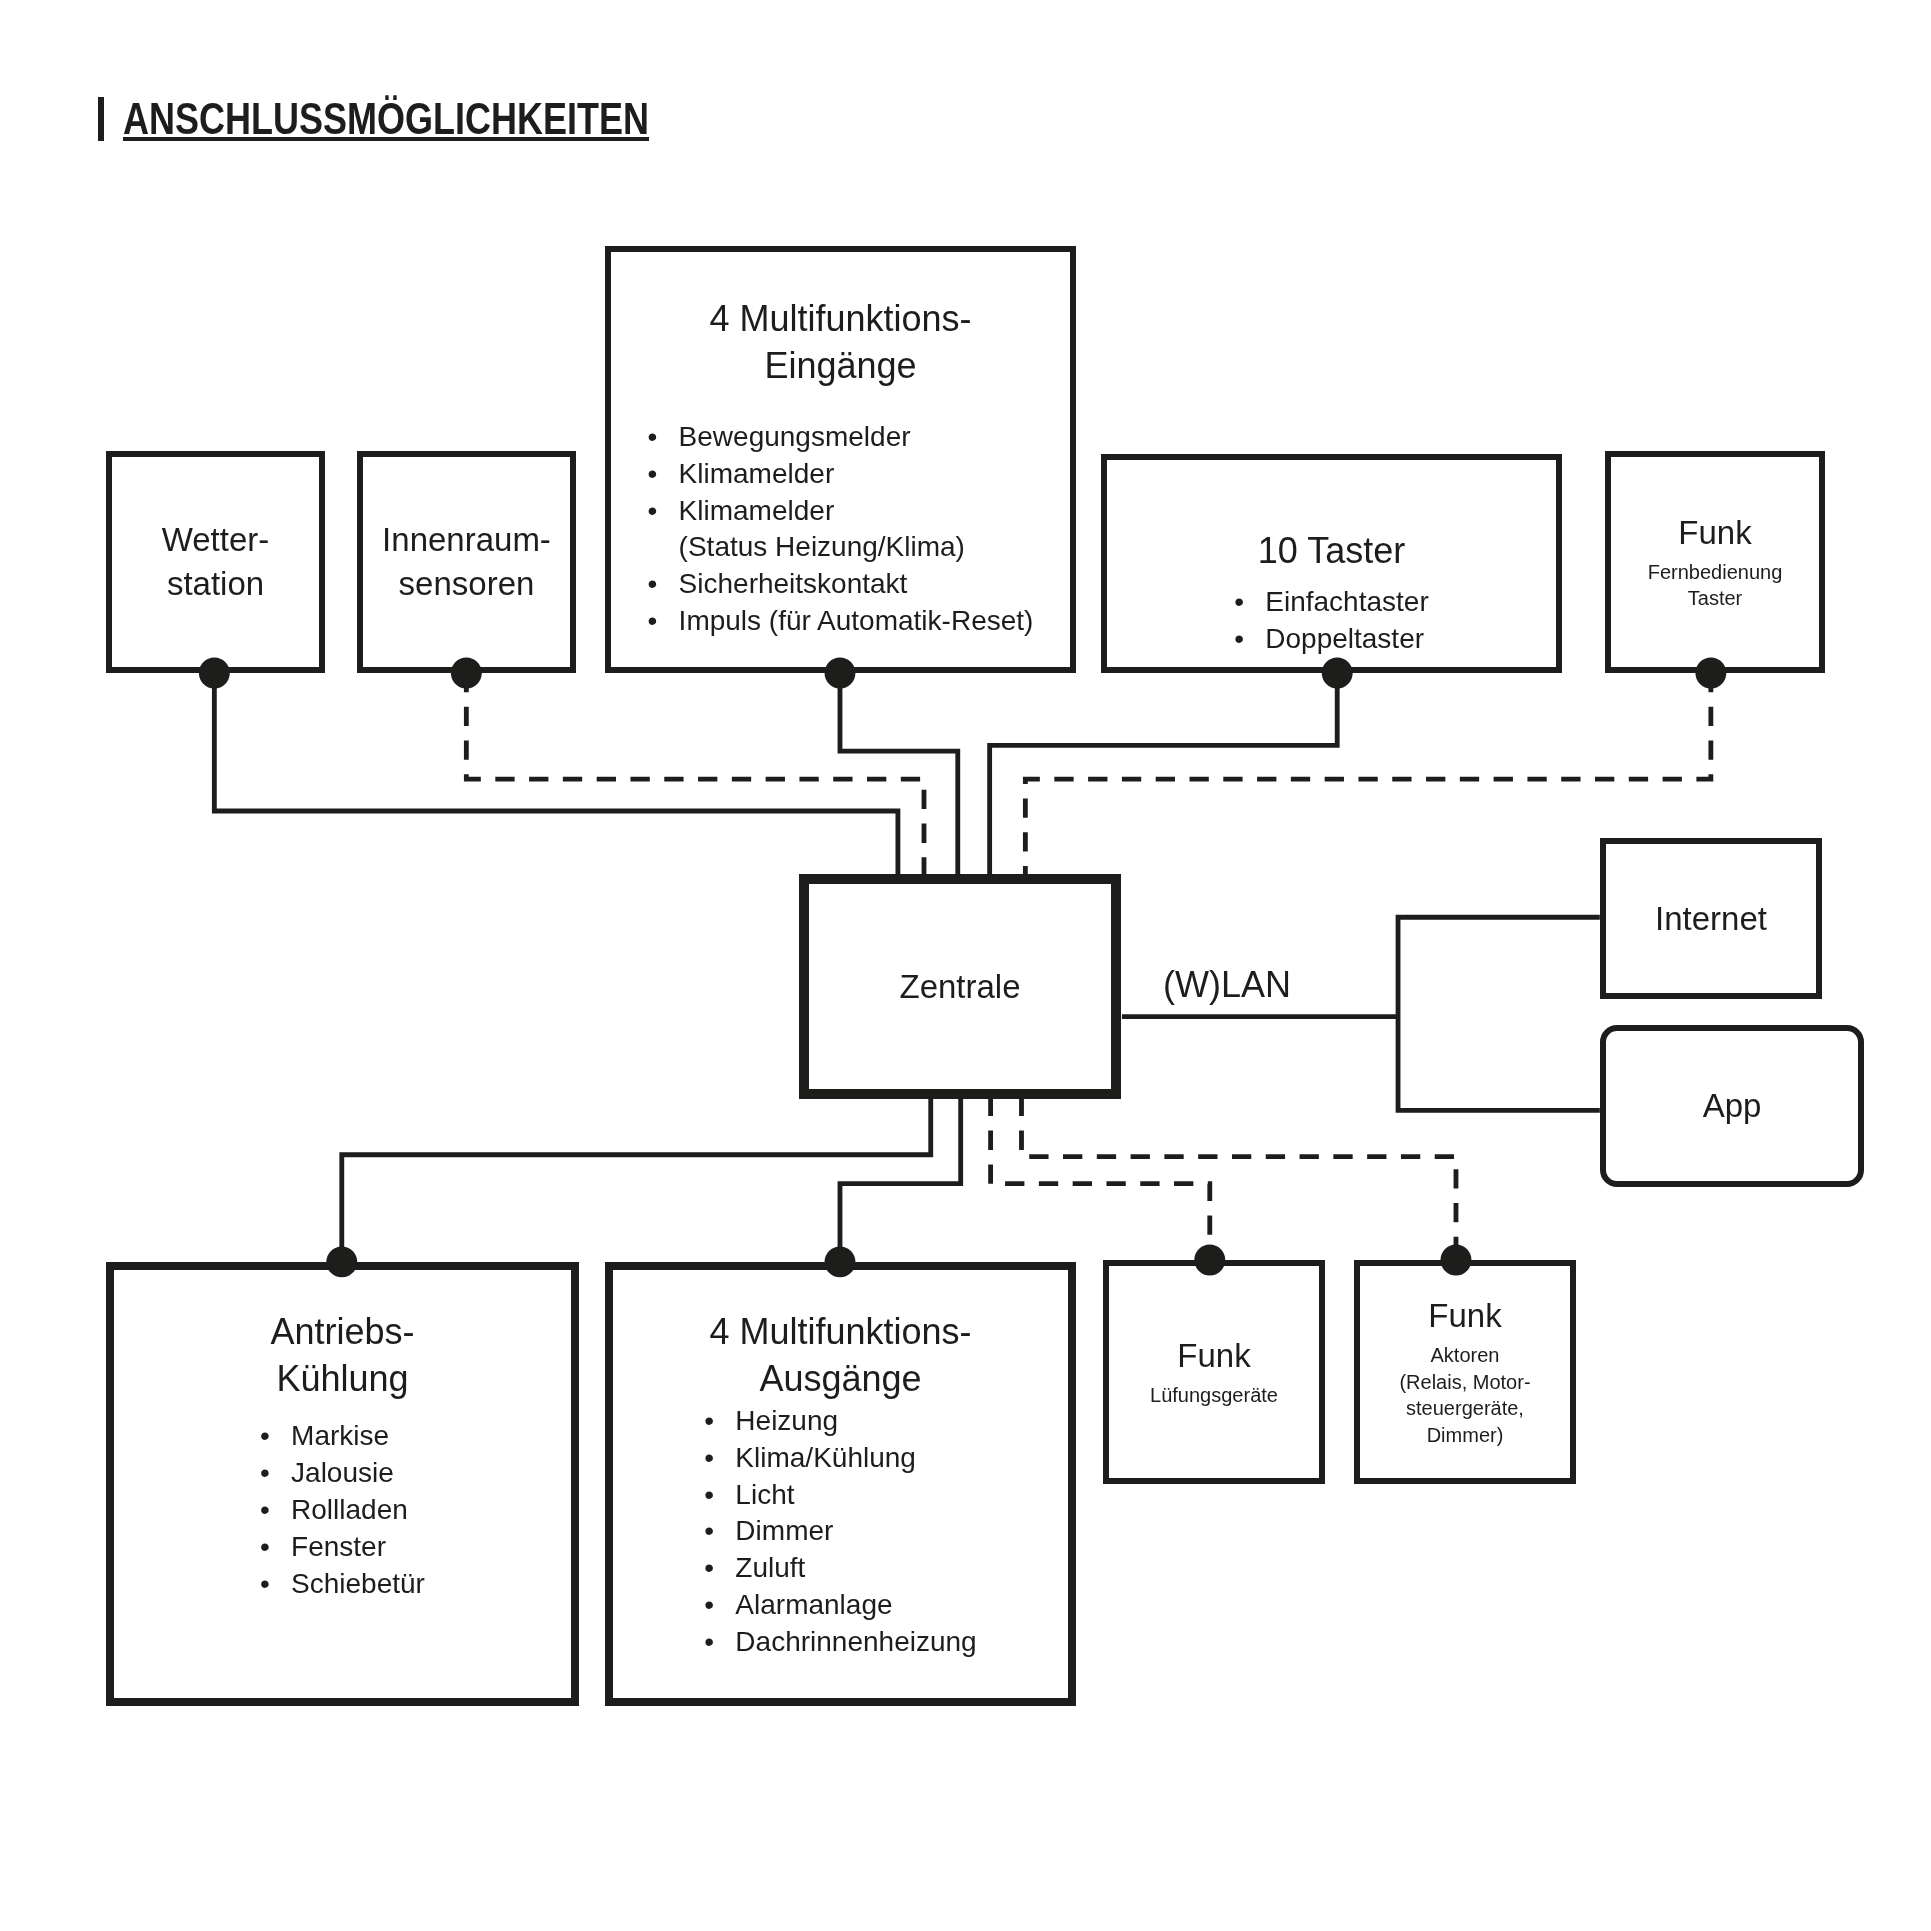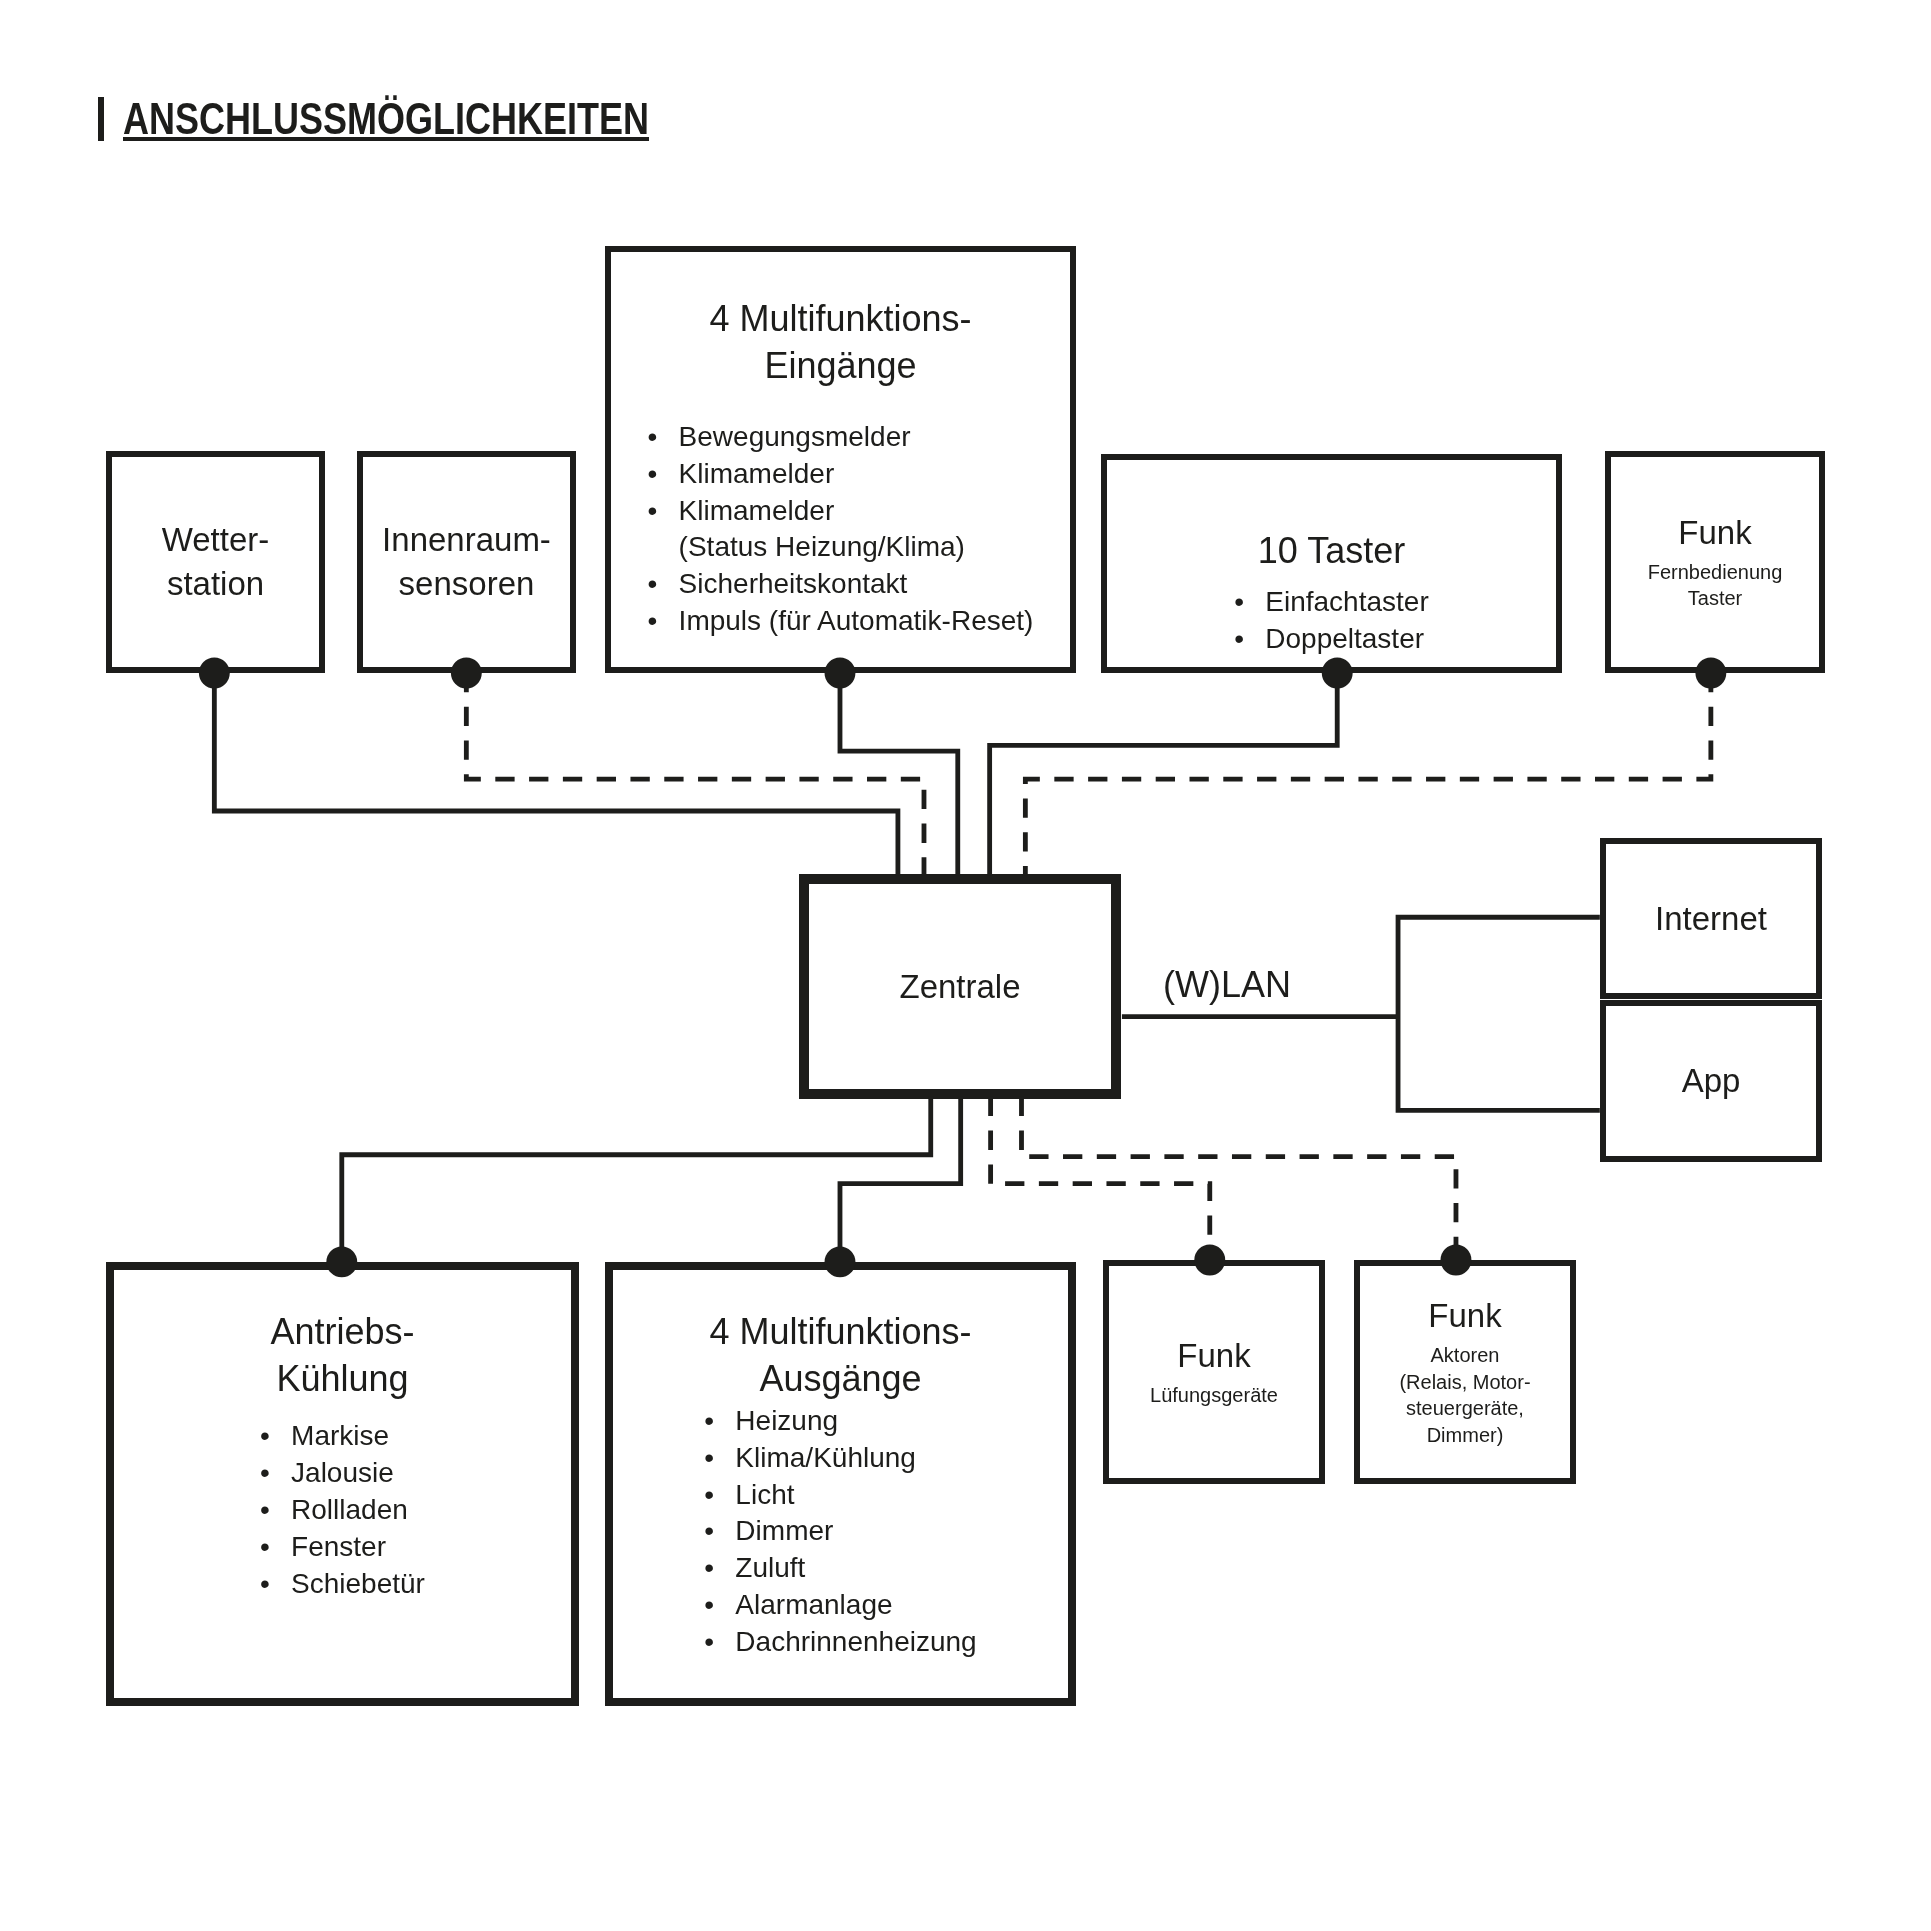--- a/index.html
+++ b/index.html
@@ -34,21 +34,21 @@
   
   .b-wetter      {left:106px; top:451px; width:219px; height:222px;}
   .b-innen       {left:357px; top:451px; width:219px; height:222px;}
   .b-eingaenge   {left:605px; top:246px; width:471px; height:427px; padding-top:44px;}
   .b-eingaenge .items{margin-top:29px;}
   .b-taster      {left:1101px;top:454px; width:461px; height:219px; padding-top:68px;}
   .b-taster .items{margin-top:9.7px;}
   .b-funkfern    {left:1605px;top:451px; width:220px; height:222px;}
   .b-zentrale    {left:799px; top:874px; width:322px; height:225px; border-width:10.6px;}
   .b-internet    {left:1600px;top:838px; width:222px; height:161px;}
-  .b-app         {left:1600px;top:1000px;width:222px; height:162px;}
+  .b-app         {left:1600px;top:1025px;width:264px; height:162px;border-radius:17px;}
   .b-antriebe    {left:106px; top:1262px;width:473px; height:444px; border-width:8.7px; padding-top:39px;}
   .b-antriebe .items{margin-top:15.4px;}
   .b-ausgaenge   {left:605px; top:1262px;width:471px; height:444px; border-width:8.7px; padding-top:39px;}
   .b-ausgaenge .items{margin-top:0;}
   .b-funklu      {left:1103px;top:1260px;width:222px; height:224px;}
   .b-funkakt     {left:1354px;top:1260px;width:222px; height:224px;}
 
   
   .wlan-label{position:absolute;left:1163px;top:964px;font-size:36px;z-index:2;}
 </style>

